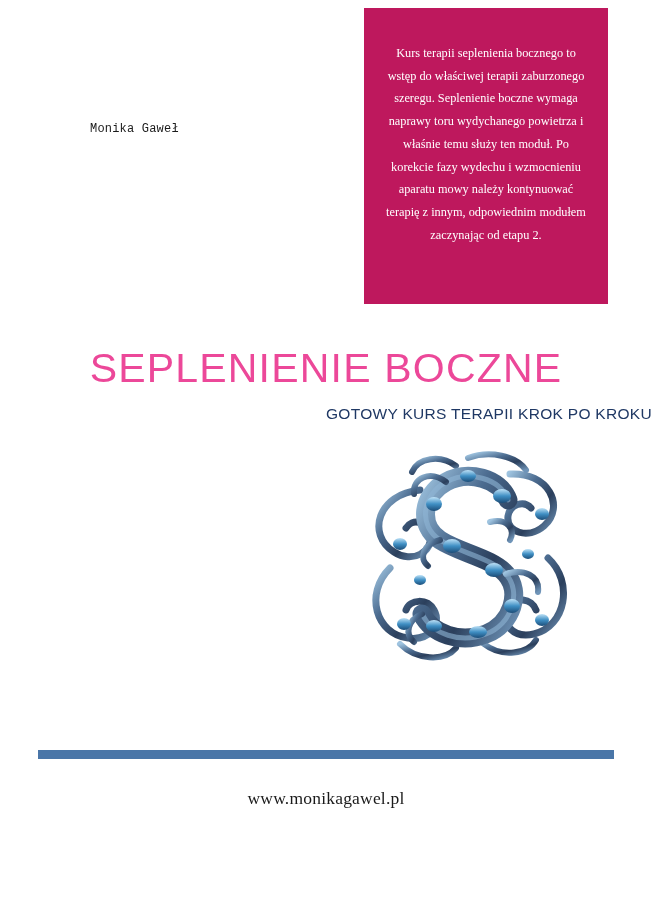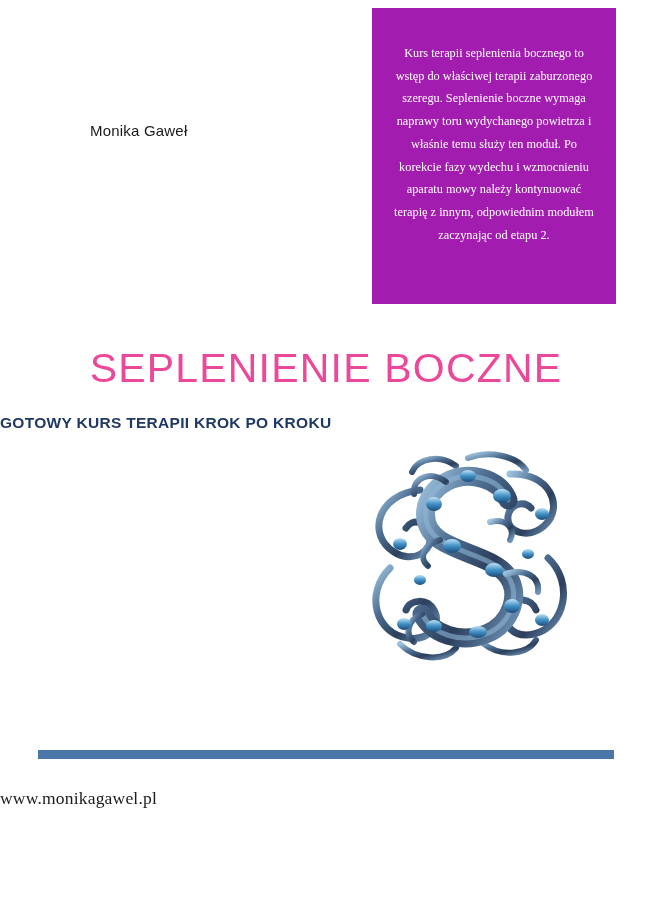--- a/index.html
+++ b/index.html
@@ -20,45 +20,45 @@
     left: 0;
     top: 0;
     width: 652px;
     height: 902px;
     background: #ffffff;
   }
 
   
   .desc-box {
     position: absolute;
-    left: 372px;
+    left: 364px;
     top: 8px;
     width: 244px;
     height: 296px;
-    background: #a21caf;
+    background: #be185d;
     box-sizing: border-box;
     padding: 34px 22px 18px 22px;
   }
   .desc-text {
     color: #ffffff;
     font-family: "Liberation Serif", serif;
     font-size: 12.3px;
     line-height: 1.85;
     text-align: center;
     margin: 0;
   }
 
   
   .author {
     position: absolute;
     left: 90px;
     top: 122px;
     width: 240px;
-    font-family: Liberation Sans, sans-serif;
-    font-size: 15px;
+    font-family: Liberation Mono, monospace;
+    font-size: 12px;
     color: #1a1a1a;
     letter-spacing: 0.2px;
   }
 
   
   .title {
     position: absolute;
     left: 0;
     top: 345px;
     width: 652px;
@@ -70,28 +70,27 @@
     color: #ec4899;
     white-space: nowrap;
   }
 
   
   .subtitle {
     position: absolute;
     left: 0;
     top: 405px;
     width: 652px;
-    text-align: left;
+    text-align: right;
     font-family: "Liberation Sans", sans-serif;
     font-size: 15.5px;
-    font-weight: bold;
+    font-weight: normal;
     letter-spacing: 0.3px;
     color: #1f3864;
     white-space: nowrap;
-    margin-top: 9px;
   }
 
   
   .ornament {
     position: absolute;
     left: 360px;
     top: 448px;
     width: 220px;
     height: 225px;
   }
@@ -106,21 +105,21 @@
     height: 9px;
     background: #4a76a8;
   }
 
   
   .website {
     position: absolute;
     left: 0;
     top: 788px;
     width: 652px;
-    text-align: left;
+    text-align: center;
     font-family: "Liberation Serif", serif;
     font-size: 17.5px;
     color: #1a1a1a;
     letter-spacing: 0.2px;
   }
 </style>
 </head>
 <body>
 
 <div class="page">

